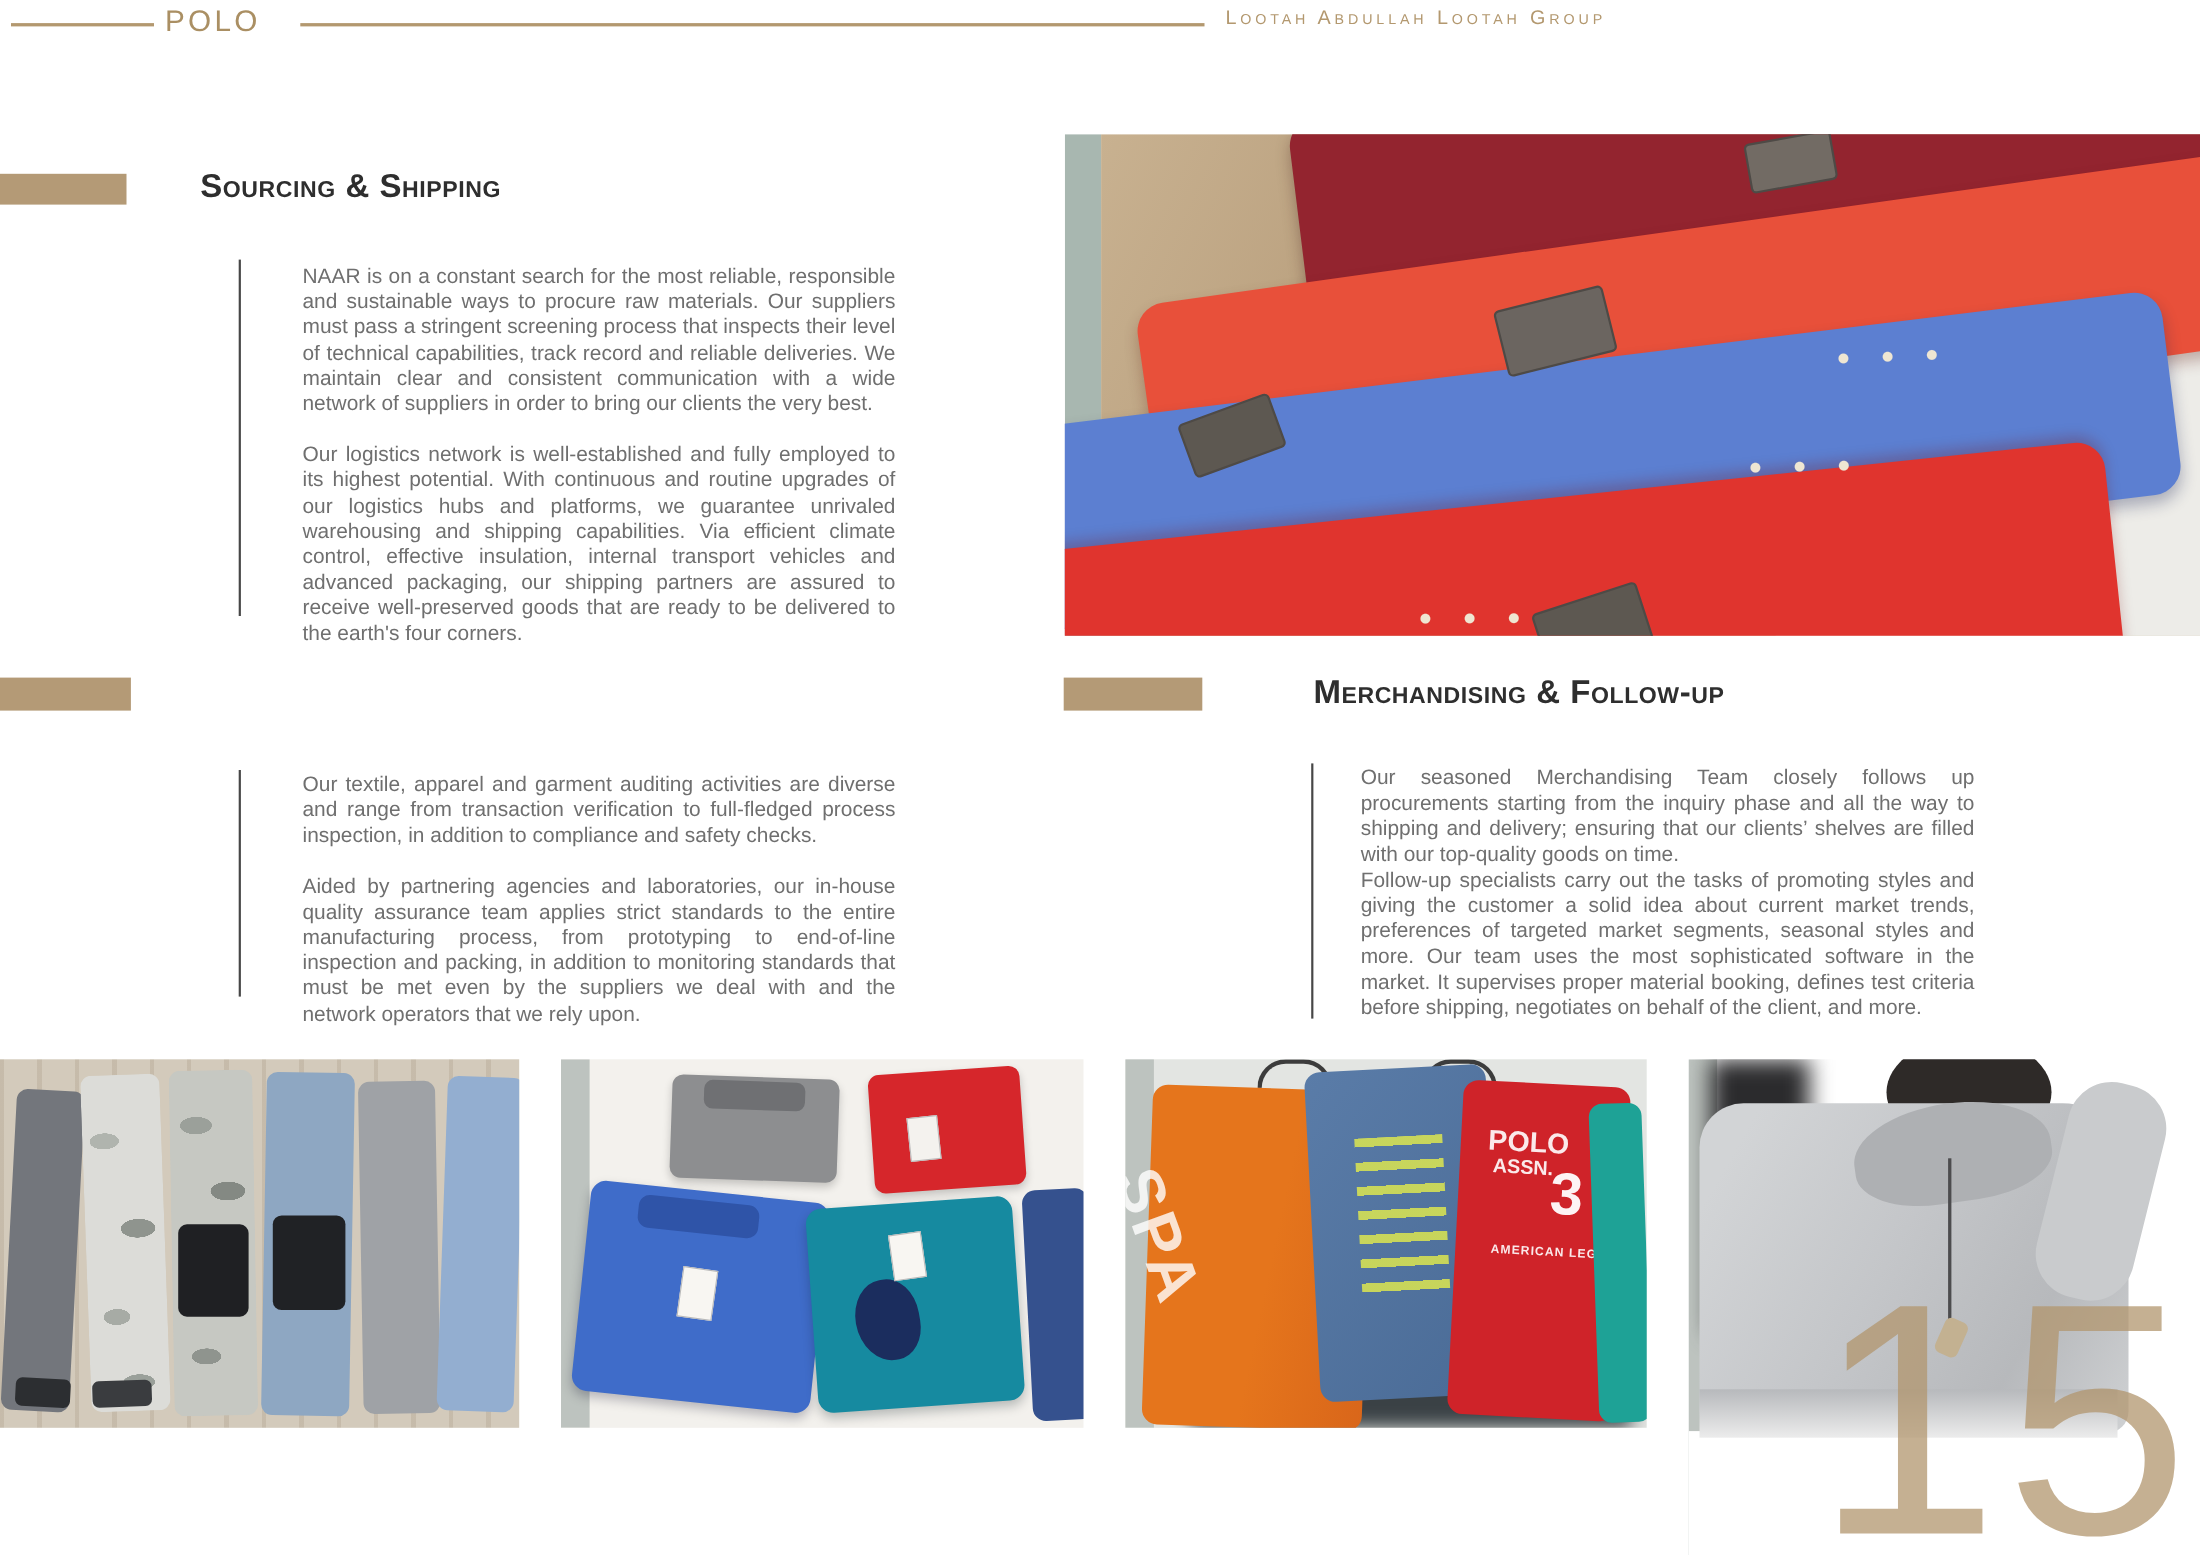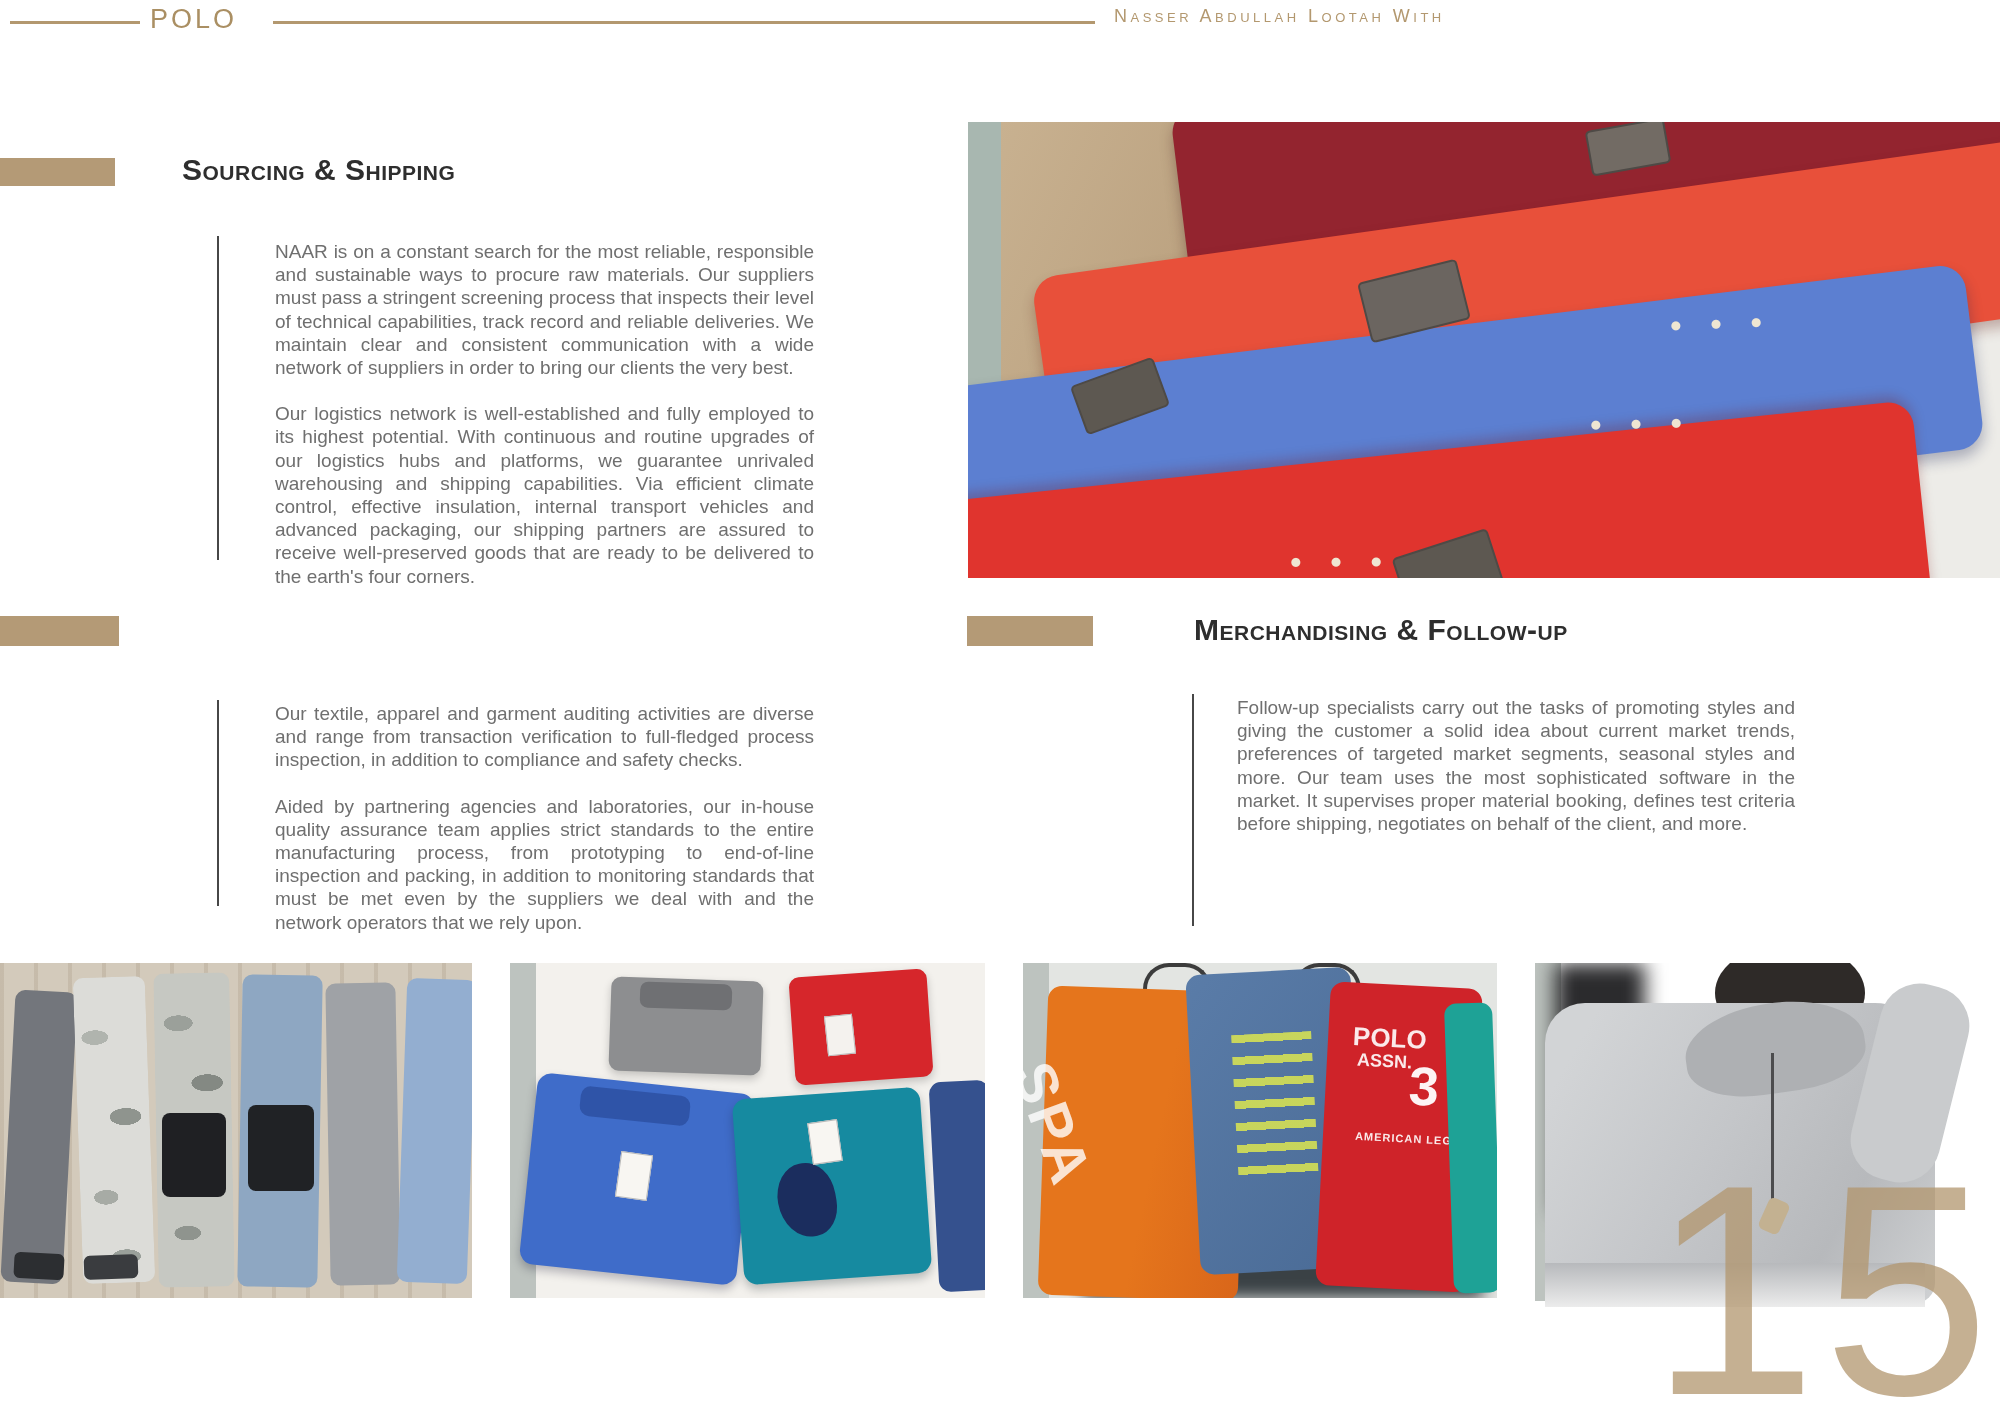--- a/index.html
+++ b/index.html
@@ -27,41 +27,42 @@
   .printtxt{position:absolute;color:rgba(255,255,255,.9);font-weight:700;white-space:nowrap;}
 </style>
 </head>
 <body>
 
 <div class="page">
 
   <div class="rule" style="left:10px;top:21px;width:130px;"></div>
   <div class="brand" style="left:150px;top:4px;">POLO</div>
   <div class="rule" style="left:273px;top:21px;width:822px;"></div>
-  <div class="company" style="left:1114px;top:6px;">Nasser Abdullah Lootah With</div>
+  <div class="company" style="left:1114px;top:6px;">Lootah Abdullah Lootah Group</div>
 
   <div class="tanbar" style="left:0;top:158px;width:115px;height:28px;"></div>
   <div class="h2" style="left:182px;top:152px;">Sourcing &amp; Shipping</div>
   <div class="vline" style="left:217px;top:236px;height:324px;"></div>
   <div class="body" style="left:275px;top:240px;width:550px;">
     <p>NAAR is on a constant search for the most reliable, responsible and sustainable ways to procure raw materials. Our suppliers must pass a stringent screening process that inspects their level of technical capabilities, track record and reliable deliveries. We maintain clear and consistent communication with a wide network of suppliers in order to bring our clients the very best.</p>
     <p>Our logistics network is well-established and fully employed to its highest potential. With continuous and routine upgrades of our logistics hubs and platforms, we guarantee unrivaled warehousing and shipping capabilities. Via efficient climate control, effective insulation, internal transport vehicles and advanced packaging, our shipping partners are assured to receive well-preserved goods that are ready to be delivered to the earth's four corners.</p>
   </div>
 
   <div class="tanbar" style="left:0;top:616px;width:119px;height:30px;"></div>
   <div class="vline" style="left:217px;top:700px;height:206px;"></div>
   <div class="body" style="left:275px;top:702px;width:550px;">
     <p>Our textile, apparel and garment auditing activities are diverse and range from transaction verification to full-fledged process inspection, in addition to compliance and safety checks.</p>
     <p>Aided by partnering agencies and laboratories, our in-house quality assurance team applies strict standards to the entire manufacturing process, from prototyping to end-of-line inspection and packing, in addition to monitoring standards that must be met even by the suppliers we deal with and the network operators that we rely upon.</p>
   </div>
 
   <div class="tanbar" style="left:967px;top:616px;width:126px;height:30px;"></div>
   <div class="h2" style="left:1194px;top:612px;">Merchandising &amp; Follow-up</div>
   <div class="vline" style="left:1192px;top:694px;height:232px;"></div>
   <div class="body tight" style="left:1237px;top:696px;width:558px;">
+    <p>Our seasoned Merchandising Team closely follows up procurements starting from the inquiry phase and all the way to shipping and delivery; ensuring that our clients’ shelves are filled with our top-quality goods on time.</p>
     <p>Follow-up specialists carry out the tasks of promoting styles and giving the customer a solid idea about current market trends, preferences of targeted market segments, seasonal styles and more. Our team uses the most sophisticated software in the market. It supervises proper material booking, defines test criteria before shipping, negotiates on behalf of the client, and more.</p>
   </div>
 
   <div class="photo" style="left:968px;top:122px;width:1032px;height:456px;">
     <div class="shape" style="left:0;top:0;width:33px;height:456px;background:#a8b7b0;"></div>
     <div class="shape" style="left:33px;top:0;width:999px;height:456px;background:linear-gradient(115deg,#c8b190 0%,#b79d7b 30%,#c3ac8c 55%,#d4c3a7 100%);"></div>
     <div class="shape" style="left:620px;top:90px;width:520px;height:430px;background:#edece8;transform:rotate(-12deg);"></div>
     <div class="shape" style="left:210px;top:-70px;width:940px;height:195px;background:#93242f;border-radius:26px;transform:rotate(-7deg);box-shadow:0 8px 14px rgba(60,20,20,.35);"></div>
     <div class="shape" style="left:70px;top:85px;width:1020px;height:175px;background:#e8503a;border-radius:26px;transform:rotate(-8deg);box-shadow:0 8px 14px rgba(90,20,10,.3);"></div>
     <div class="shape" style="left:-50px;top:205px;width:1060px;height:185px;background:#5c7fd1;border-radius:26px;transform:rotate(-7deg);box-shadow:0 8px 14px rgba(20,30,80,.3);"></div>

